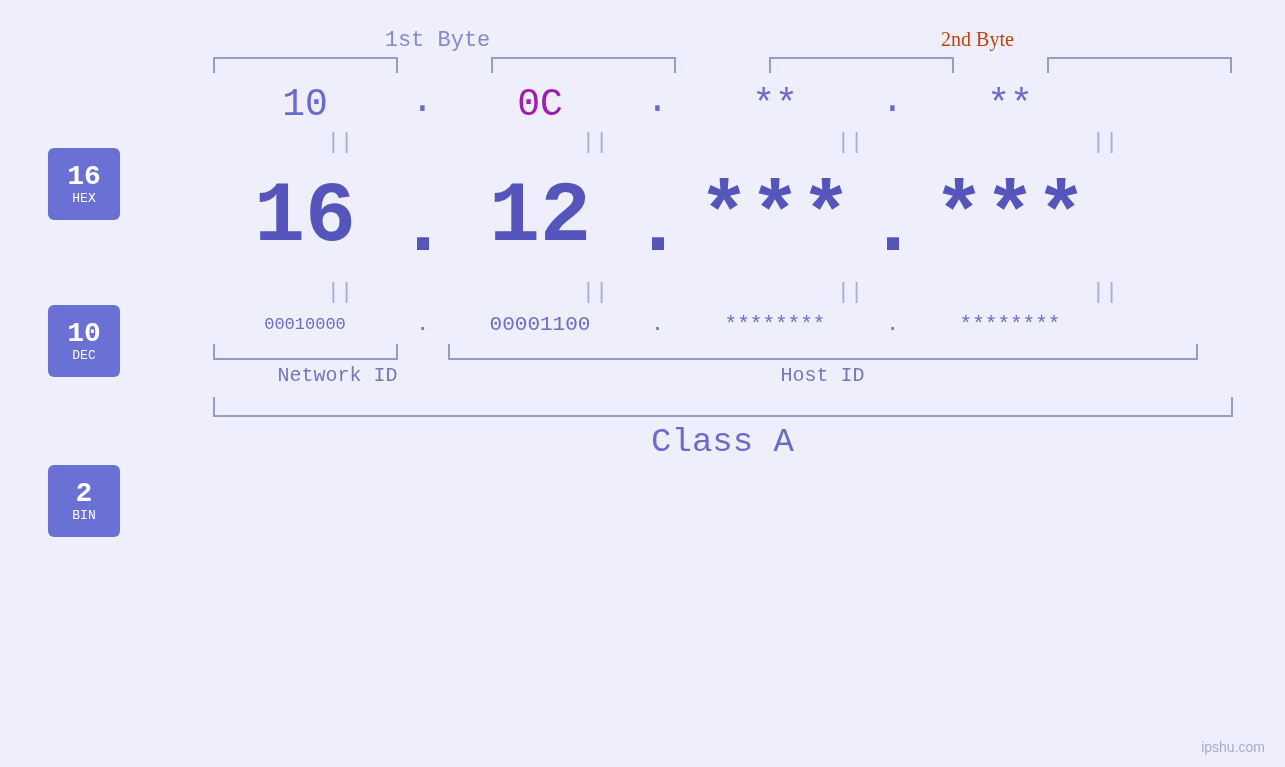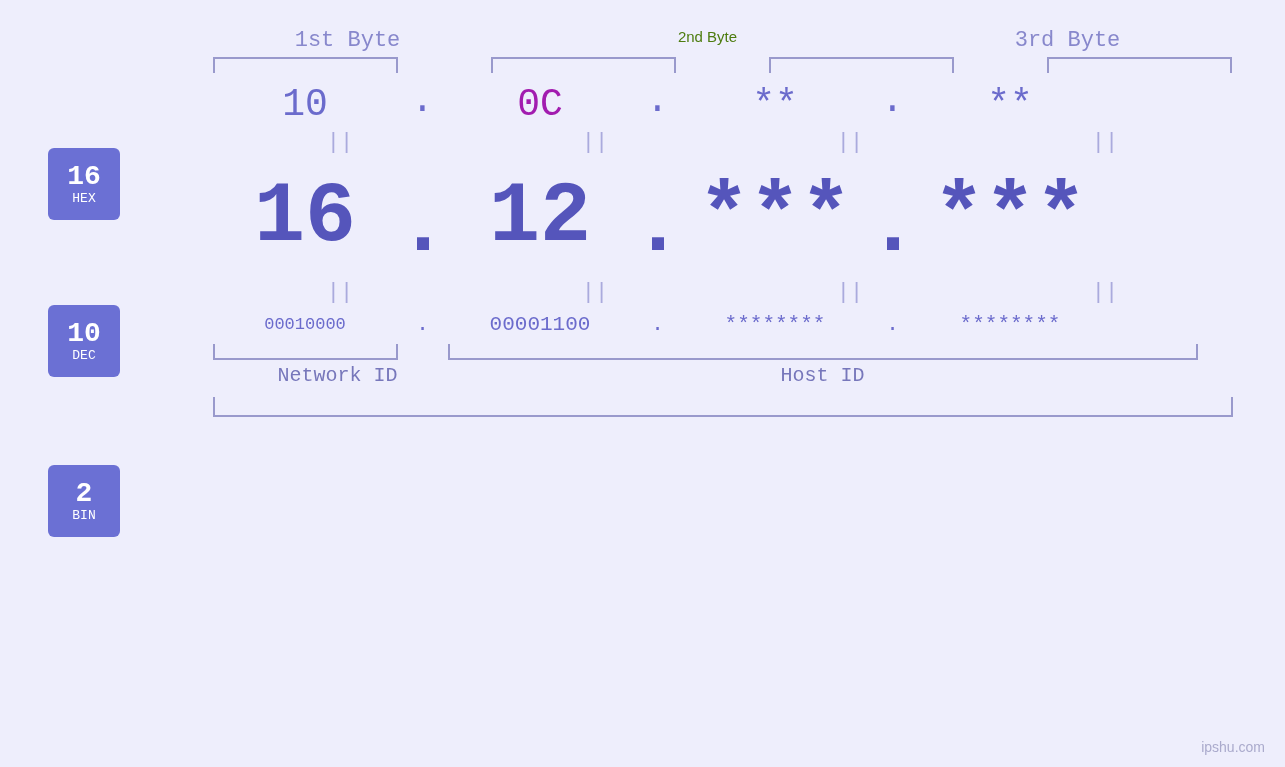--- a/index.html
+++ b/index.html
@@ -85,22 +85,21 @@
   <div class="badge badge-bin">
     <span class="badge-num">2</span>
     <span class="badge-label">BIN</span>
   </div>
 
   <div class="content">
     <div class="top-spacer"></div>
 
     <div style="display:flex; width:1080px; margin-left:130px; justify-content:space-around; padding-top:8px;">
       <div style="width:220px; text-align:center; color:#8888cc; font-size:22px; font-family:'Courier New',monospace;">1st Byte</div>
-      <div style="width:220px; text-align:center; color:#4d7c0f; font-size:15px; font-family:Liberation Sans, sans-serif;">2nd Byte</div>
-      <div style="width:220px; text-align:center; color:#8888cc; font-size:22px; font-family:'Courier New',monospace;">3rd Byte</div>
+      <div style="width:220px; text-align:center; color:#c2410c; font-size:20px; font-family:Liberation Serif, serif;">2nd Byte</div>
     </div>
 
     <div style="display:flex; width:1020px; margin-left:160px; justify-content:space-between; margin-top:4px;">
       <div style="width:185px; height:16px; border:2px solid #9999cc; border-bottom:none;"></div>
       <div style="width:185px; height:16px; border:2px solid #9999cc; border-bottom:none;"></div>
       <div style="width:185px; height:16px; border:2px solid #9999cc; border-bottom:none;"></div>
       <div style="width:185px; height:16px; border:2px solid #9999cc; border-bottom:none;"></div>
     </div>
 
     <div style="display:flex; align-items:center; width:1020px; margin-left:160px; margin-top:10px;">
@@ -154,16 +153,17 @@
     </div>
 
     <div style="display:flex; width:1020px; margin-left:160px; margin-top:4px;">
       <div style="width:185px; text-align:right; color:#7777bb; font-size:20px; font-family:'Courier New',monospace;">Network ID</div>
       <div style="width:50px;"></div>
       <div style="width:750px; text-align:center; color:#7777bb; font-size:20px; font-family:'Courier New',monospace;">Host ID</div>
     </div>
 
     <div style="width:1020px; margin-left:160px; margin-top:10px; height:20px; border:2px solid #9999cc; border-top:none;"></div>
 
+    <div style="width:1020px; margin-left:160px; text-align:center; color:#6b6bcc; font-size:34px; font-family:'Courier New',monospace; margin-top:6px;">Class A</div>
   </div>
 
   <div class="watermark">ipshu.com</div>
 </div>
 
 </body></html>

